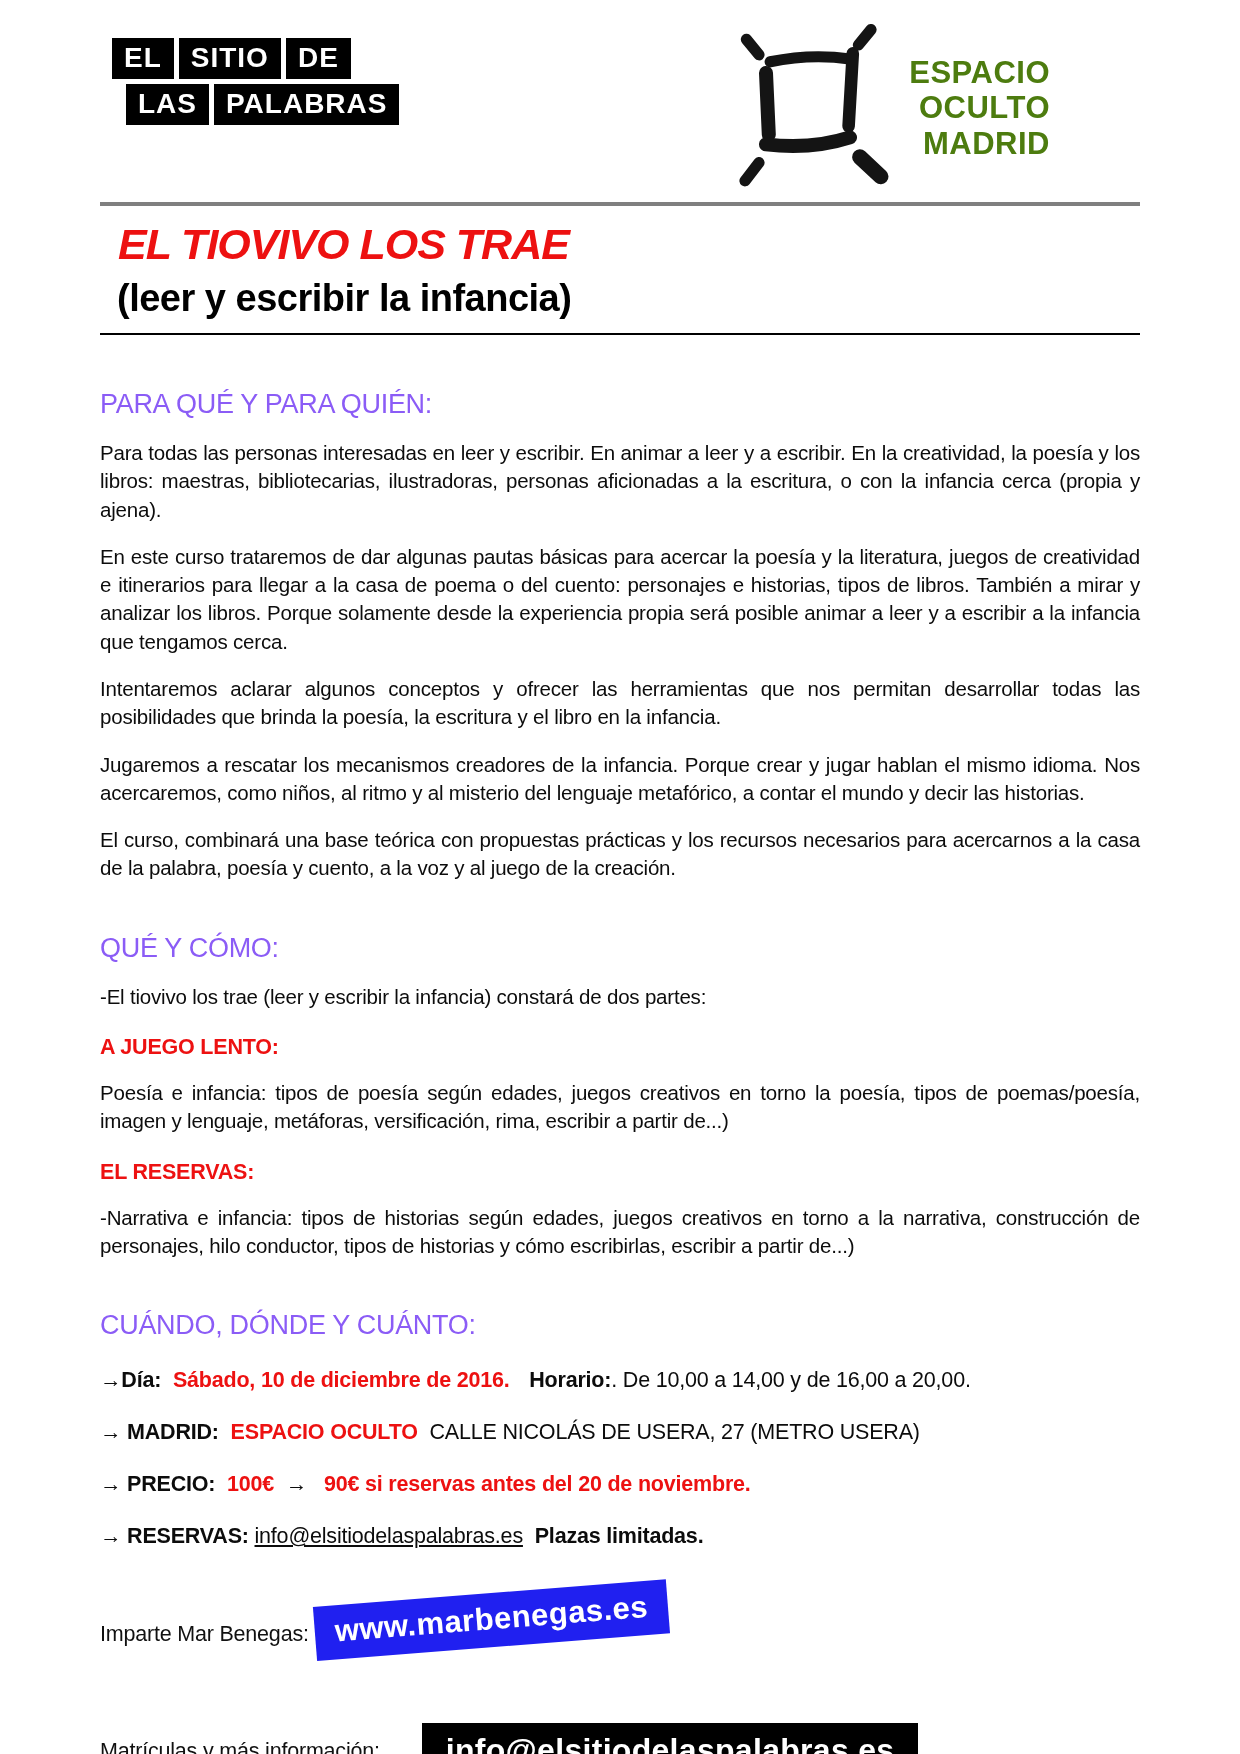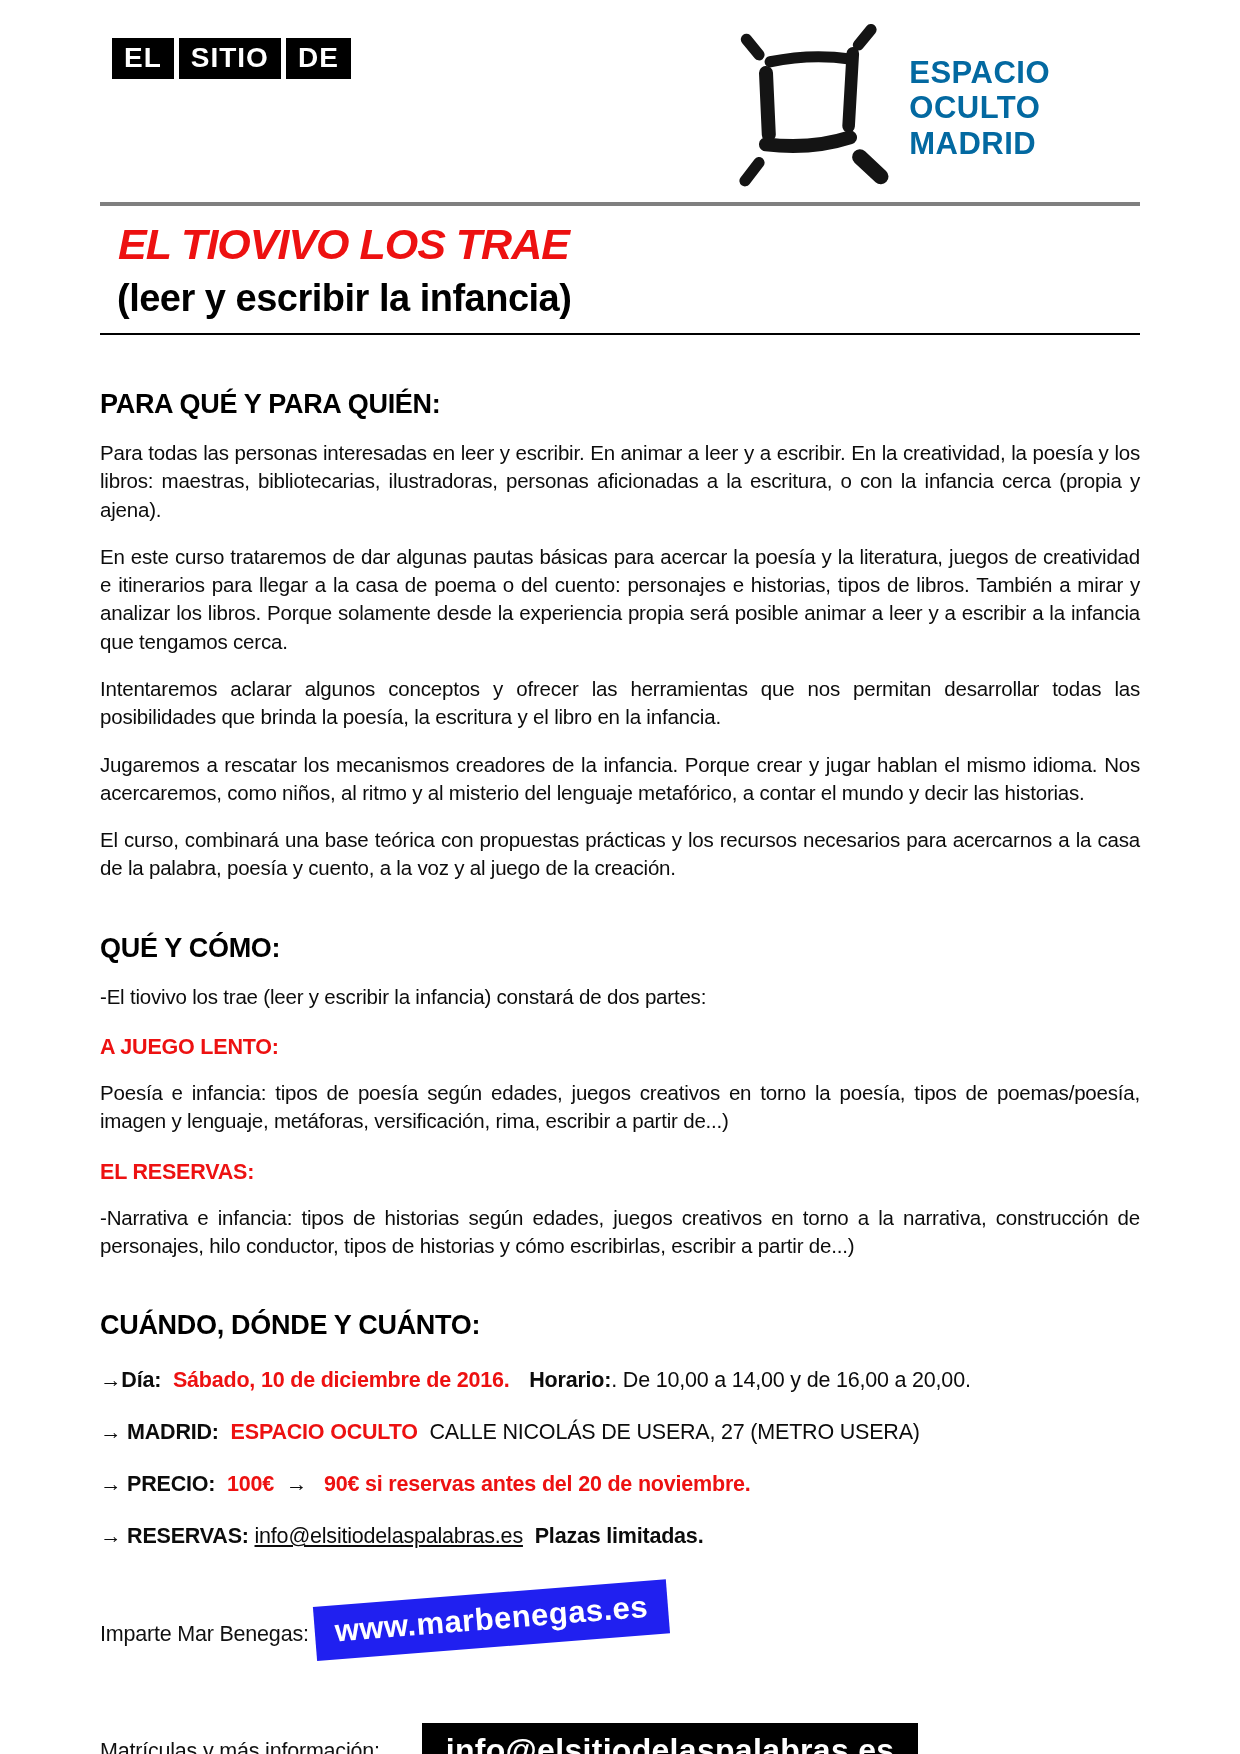--- a/index.html
+++ b/index.html
@@ -20,31 +20,31 @@
   .logo-left{margin-top:14px;}
   .logo-row{display:flex;gap:5px;padding-left:12px;}
   .logo-row.second{margin-top:5px;margin-left:14px;}
   .logo-box{
     background:#000;color:#fff;font-weight:bold;
     font-size:28px;line-height:1;padding:6px 12px 7px 12px;
     letter-spacing:1px;white-space:nowrap;
   }
   .logo-right{display:flex;align-items:center;gap:16px;margin-right:90px;}
   .eo-icon{width:170px;height:168px;flex:0 0 auto;}
-  .eo-text{font-weight:bold;font-size:31px;line-height:1.14;color:#0369a1;letter-spacing:0.5px;}
+  .eo-text{font-weight:bold;font-size:31px;line-height:1.14;color:#4d7c0f;letter-spacing:0.5px;text-align:right;}
   
   .rule-gray{height:4px;background:#7f7f7f;margin-top:10px;}
   .doc-title{
     margin:16px 0 0 18px;color:#ed1111;font-style:italic;font-weight:bold;
     font-size:43px;line-height:1.05;letter-spacing:-1px;
   }
   .doc-subtitle{margin:12px 0 0 17px;font-weight:bold;font-size:38px;line-height:1.05;color:#000;letter-spacing:-0.5px;}
   .rule-black{height:2px;background:#000;margin-top:14px;}
   
-  .section-heading{font-weight:bold;font-size:27px;color:#000000;margin:54px 0 0 0;letter-spacing:-0.3px;}
+  .section-heading{font-weight:normal;font-size:27px;color:#8b5cf6;margin:54px 0 0 0;letter-spacing:-0.3px;}
   .section-heading.tight{margin-top:50px;}
   p.body{
     font-size:20.5px;line-height:1.38;text-align:justify;color:#0c0c0c;
     margin:19px 0 0 0;
   }
   .red-sub{color:#ed1111;font-weight:bold;font-size:21.5px;margin:24px 0 0 0;}
   
   .info-line{font-size:21.5px;margin:27px 0 0 0;color:#0c0c0c;}
   .info-line .b{font-weight:bold;}
   .info-line .red{color:#ed1111;font-weight:bold;margin-left:11px;}
@@ -71,20 +71,24 @@
 <body>
 
 <div class="page">
 
   <div class="header">
     <div class="logo-left">
       <div class="logo-row">
         <span class="logo-box">EL</span>
         <span class="logo-box">SITIO</span>
         <span class="logo-box">DE</span>
+      </div>
+      <div class="logo-row second">
+        <span class="logo-box">LAS</span>
+        <span class="logo-box">PALABRAS</span>
       </div>
     </div>
 
     <div class="logo-right">
       <svg class="eo-icon" viewBox="0 0 120 120" fill="none" stroke="#141414" stroke-linecap="round">
 
         <path d="M33 27 Q 62 21 90 25" stroke-width="8"></path>
         <path d="M92 21 L 89 73" stroke-width="9"></path>
         <path d="M30 35 L 32 79" stroke-width="10"></path>
         <path d="M30 86 Q 62 90 90 81" stroke-width="10"></path>

